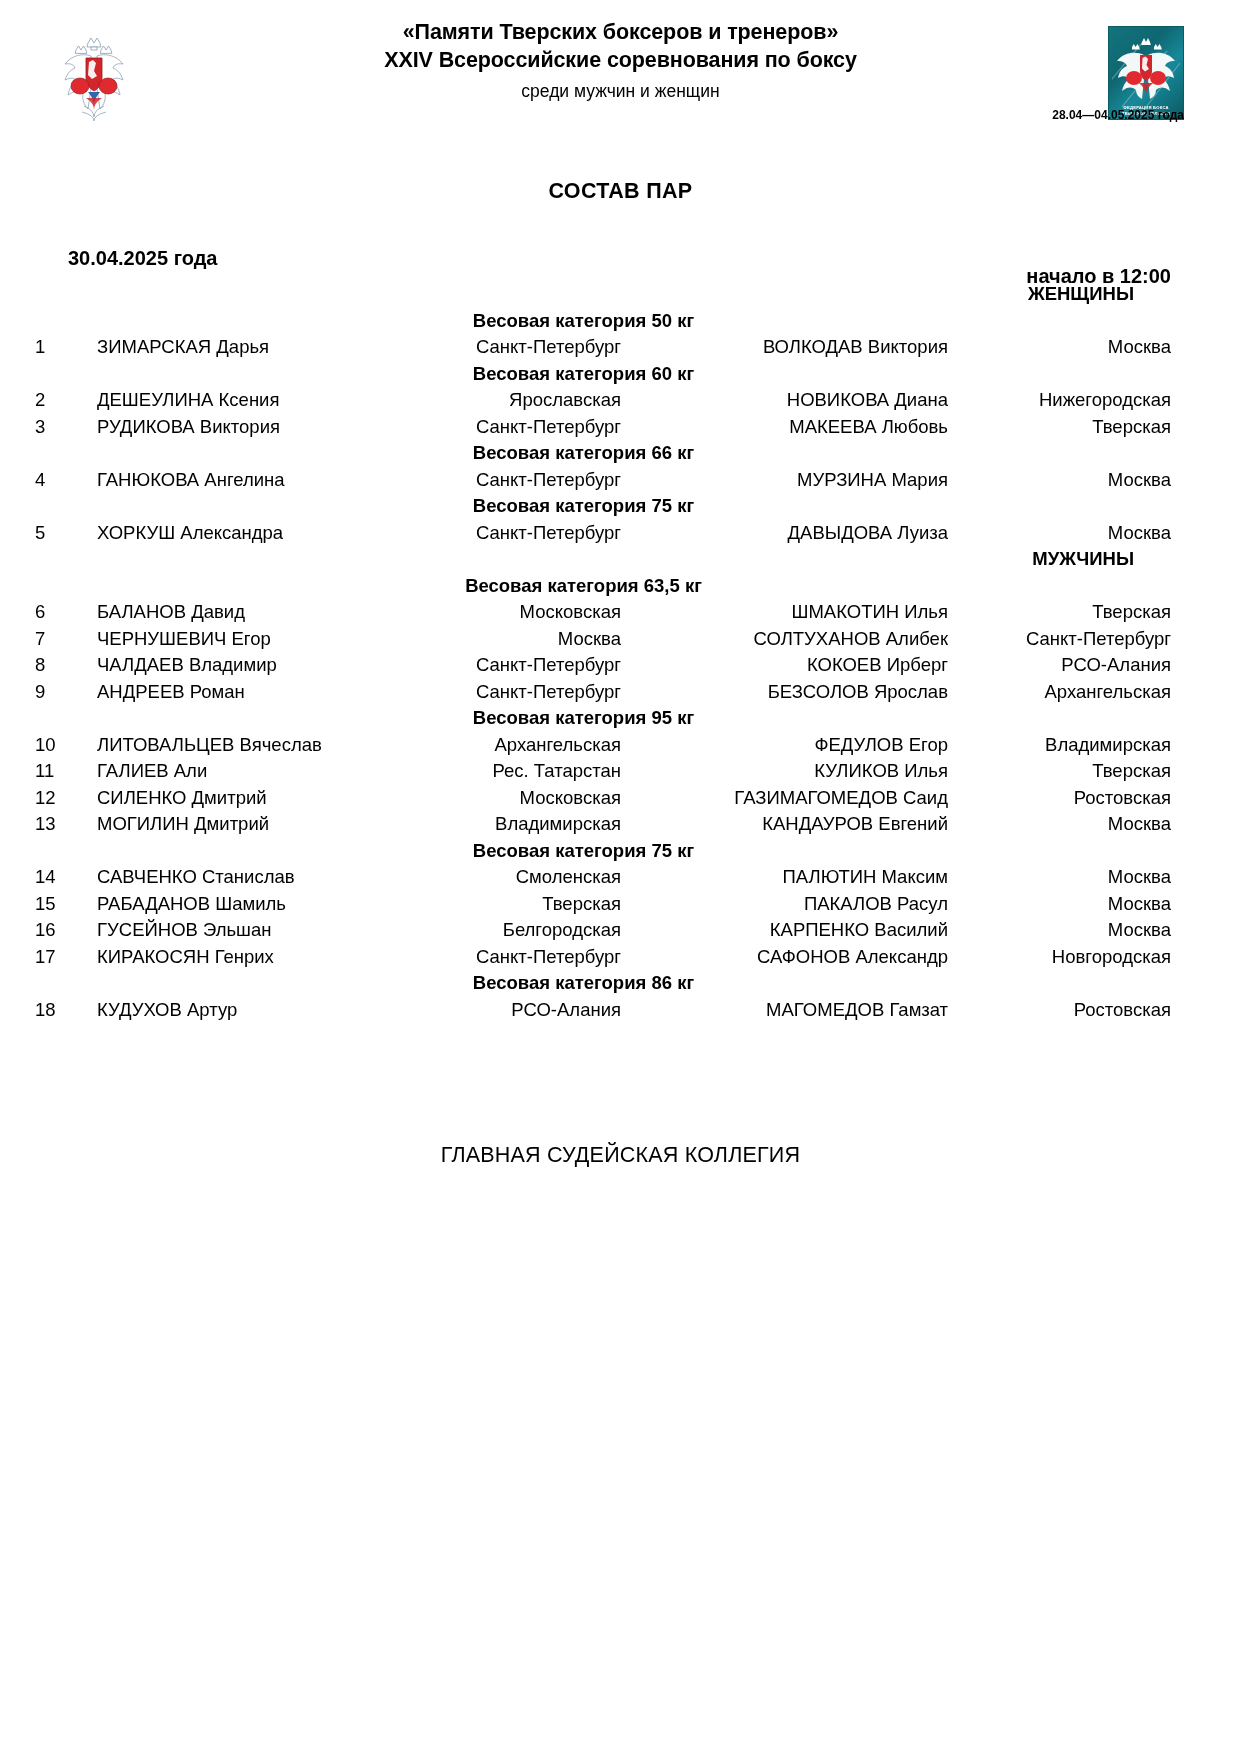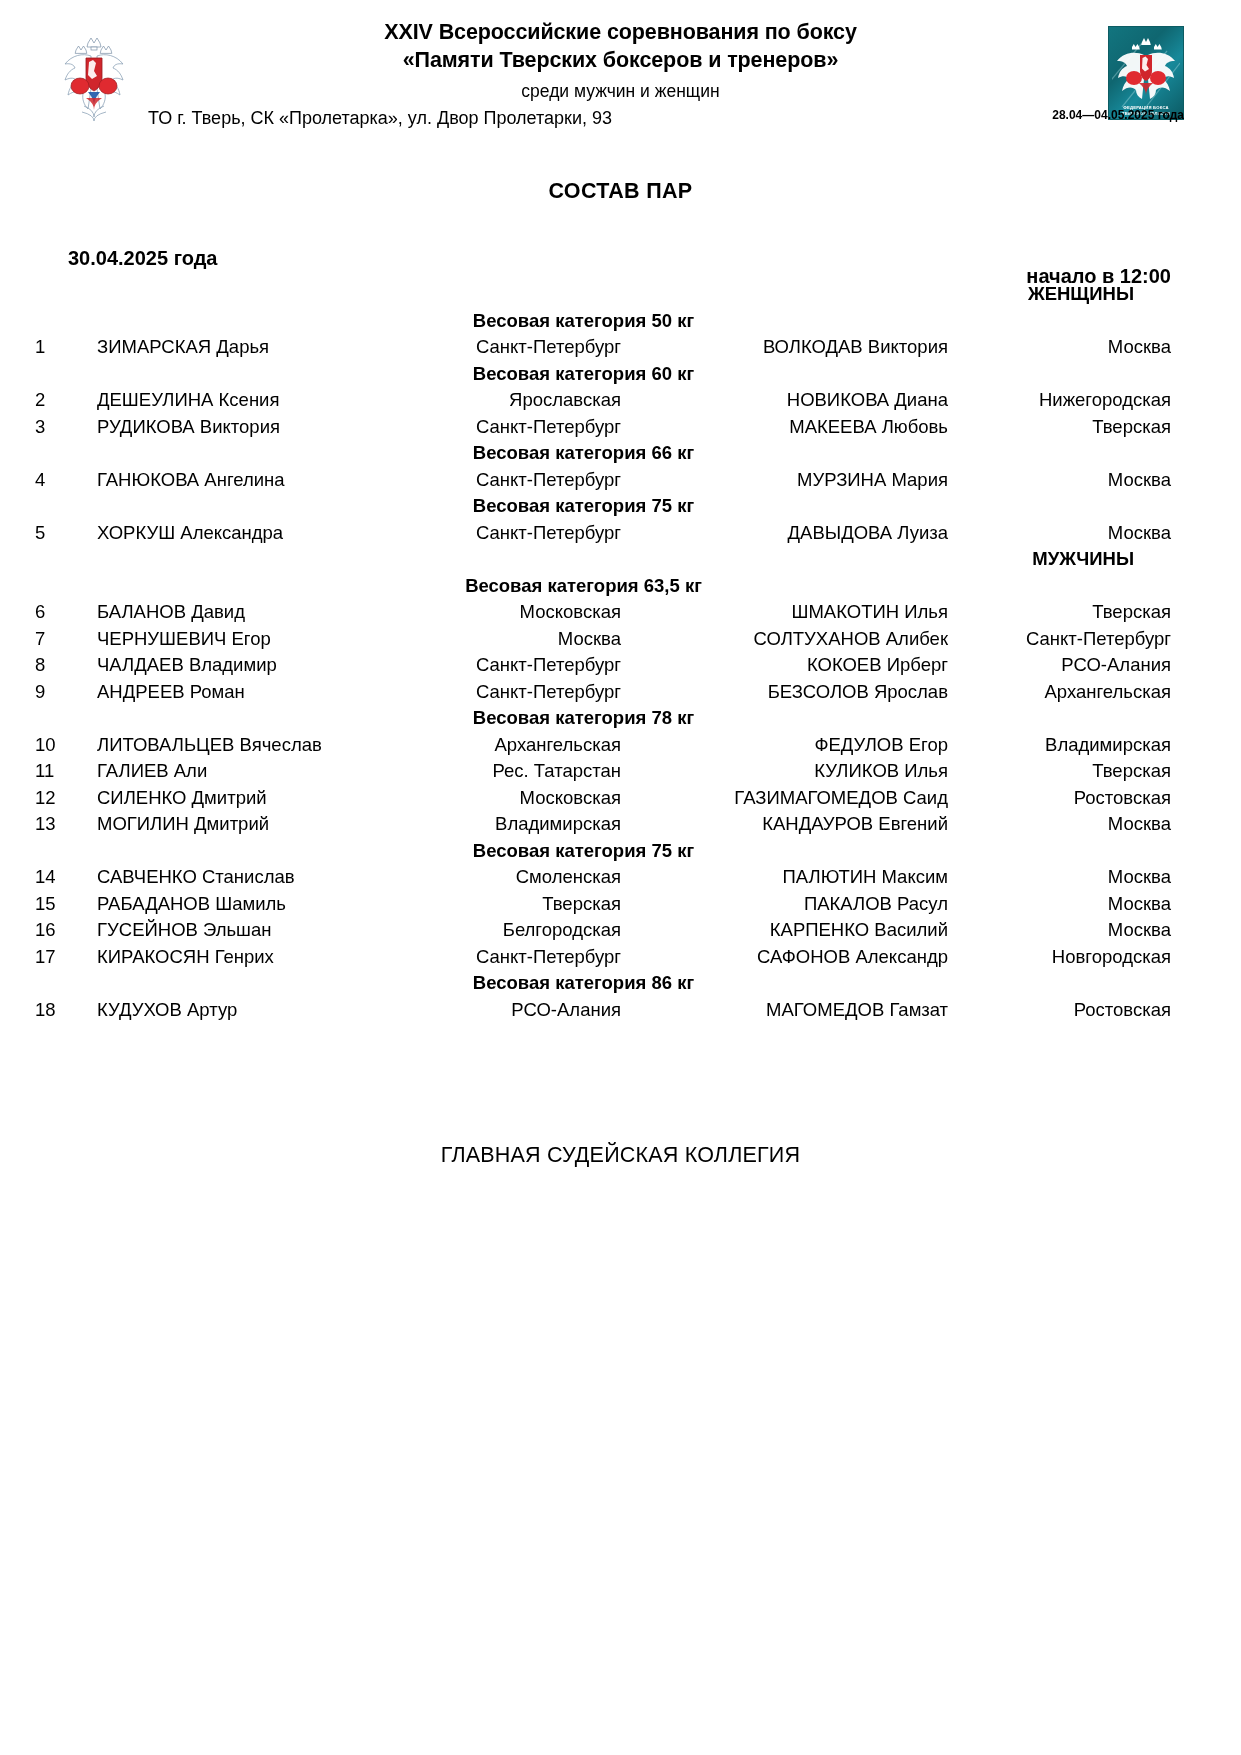--- a/index.html
+++ b/index.html
@@ -258,27 +258,26 @@
         <ellipse cx="46" cy="45" rx="8" ry="7" fill="#e02a30"></ellipse>
         <path d="M27 50 q7 6 7 12 q0 -6 7 -12 z" fill="#d0262c" opacity="0.9"></path>
       </svg>
       <div class="lr-text">
         <div>ФЕДЕРАЦИЯ БОКСА</div>
         <div>ТВЕРСКОЙ ОБЛАСТИ</div>
       </div>
     </div>
 
     <div class="title-block">
+      <div class="title-main">«Памяти Тверских боксеров и тренеров»</div>
       <div class="title-main">XXIV Всероссийские соревнования по боксу</div>
-      <div class="title-main">«Памяти Тверских боксеров и тренеров»</div>
       <div class="title-sub">среди мужчин и женщин</div>
     </div>
 
     <div class="meta-row">
-      <div class="meta-left">ТО  г. Тверь, СК «Пролетарка», ул. Двор Пролетарки, 93</div>
       <div class="meta-right">28.04—04.05.2025 года</div>
     </div>
   </div>
 
   <div class="doc-title">СОСТАВ ПАР</div>
 
   <div class="date-row">
     <div class="date-left">30.04.2025 года</div>
     <div class="date-right">начало в 12:00</div>
   </div>
@@ -347,21 +346,21 @@
         <div class="c-blue-name">КОКОЕВ Ирберг</div>
         <div class="c-blue-region">РСО-Алания</div>
       </div>
       <div class="bout-row">
         <div class="c-num">9</div>
         <div class="c-red-name">АНДРЕЕВ Роман</div>
         <div class="c-red-region">Санкт-Петербург</div>
         <div class="c-blue-name">БЕЗСОЛОВ Ярослав</div>
         <div class="c-blue-region">Архангельская</div>
       </div>
-      <div class="cat-head">Весовая категория 78 кг</div>
+      <div class="cat-head">Весовая категория 95 кг</div>
       <div class="bout-row">
         <div class="c-num">10</div>
         <div class="c-red-name">ЛИТОВАЛЬЦЕВ Вячеслав</div>
         <div class="c-red-region">Архангельская</div>
         <div class="c-blue-name">ФЕДУЛОВ Егор</div>
         <div class="c-blue-region">Владимирская</div>
       </div>
       <div class="bout-row">
         <div class="c-num">11</div>
         <div class="c-red-name">ГАЛИЕВ Али</div>

